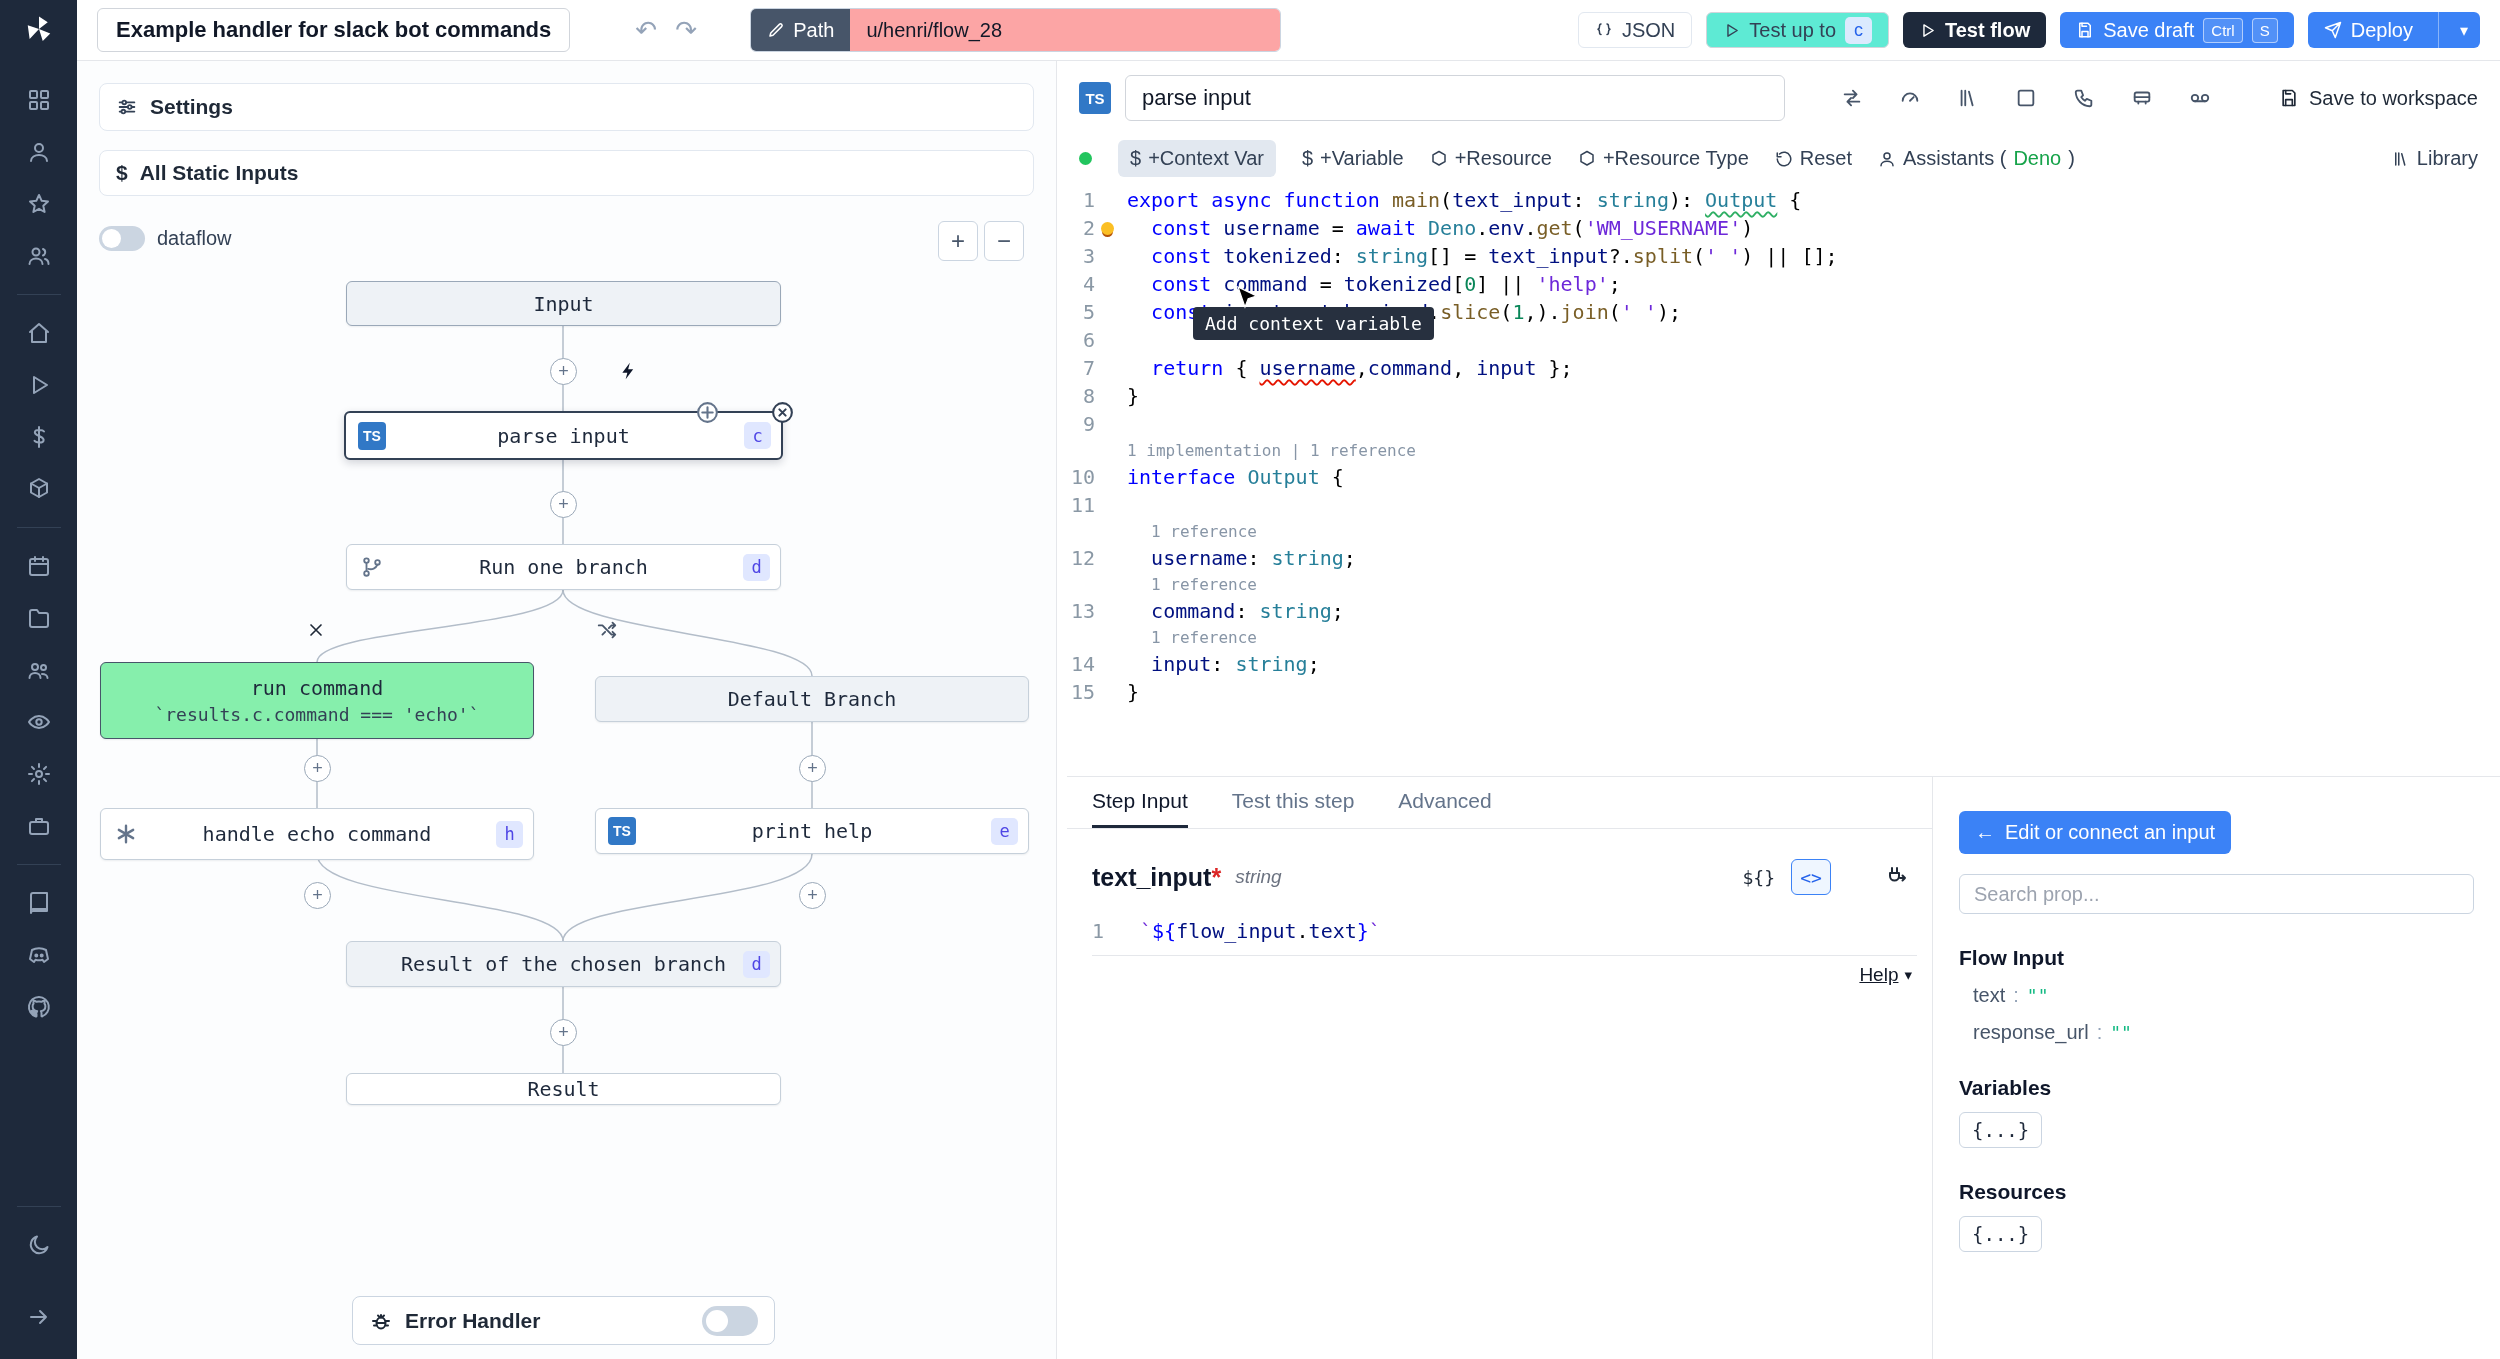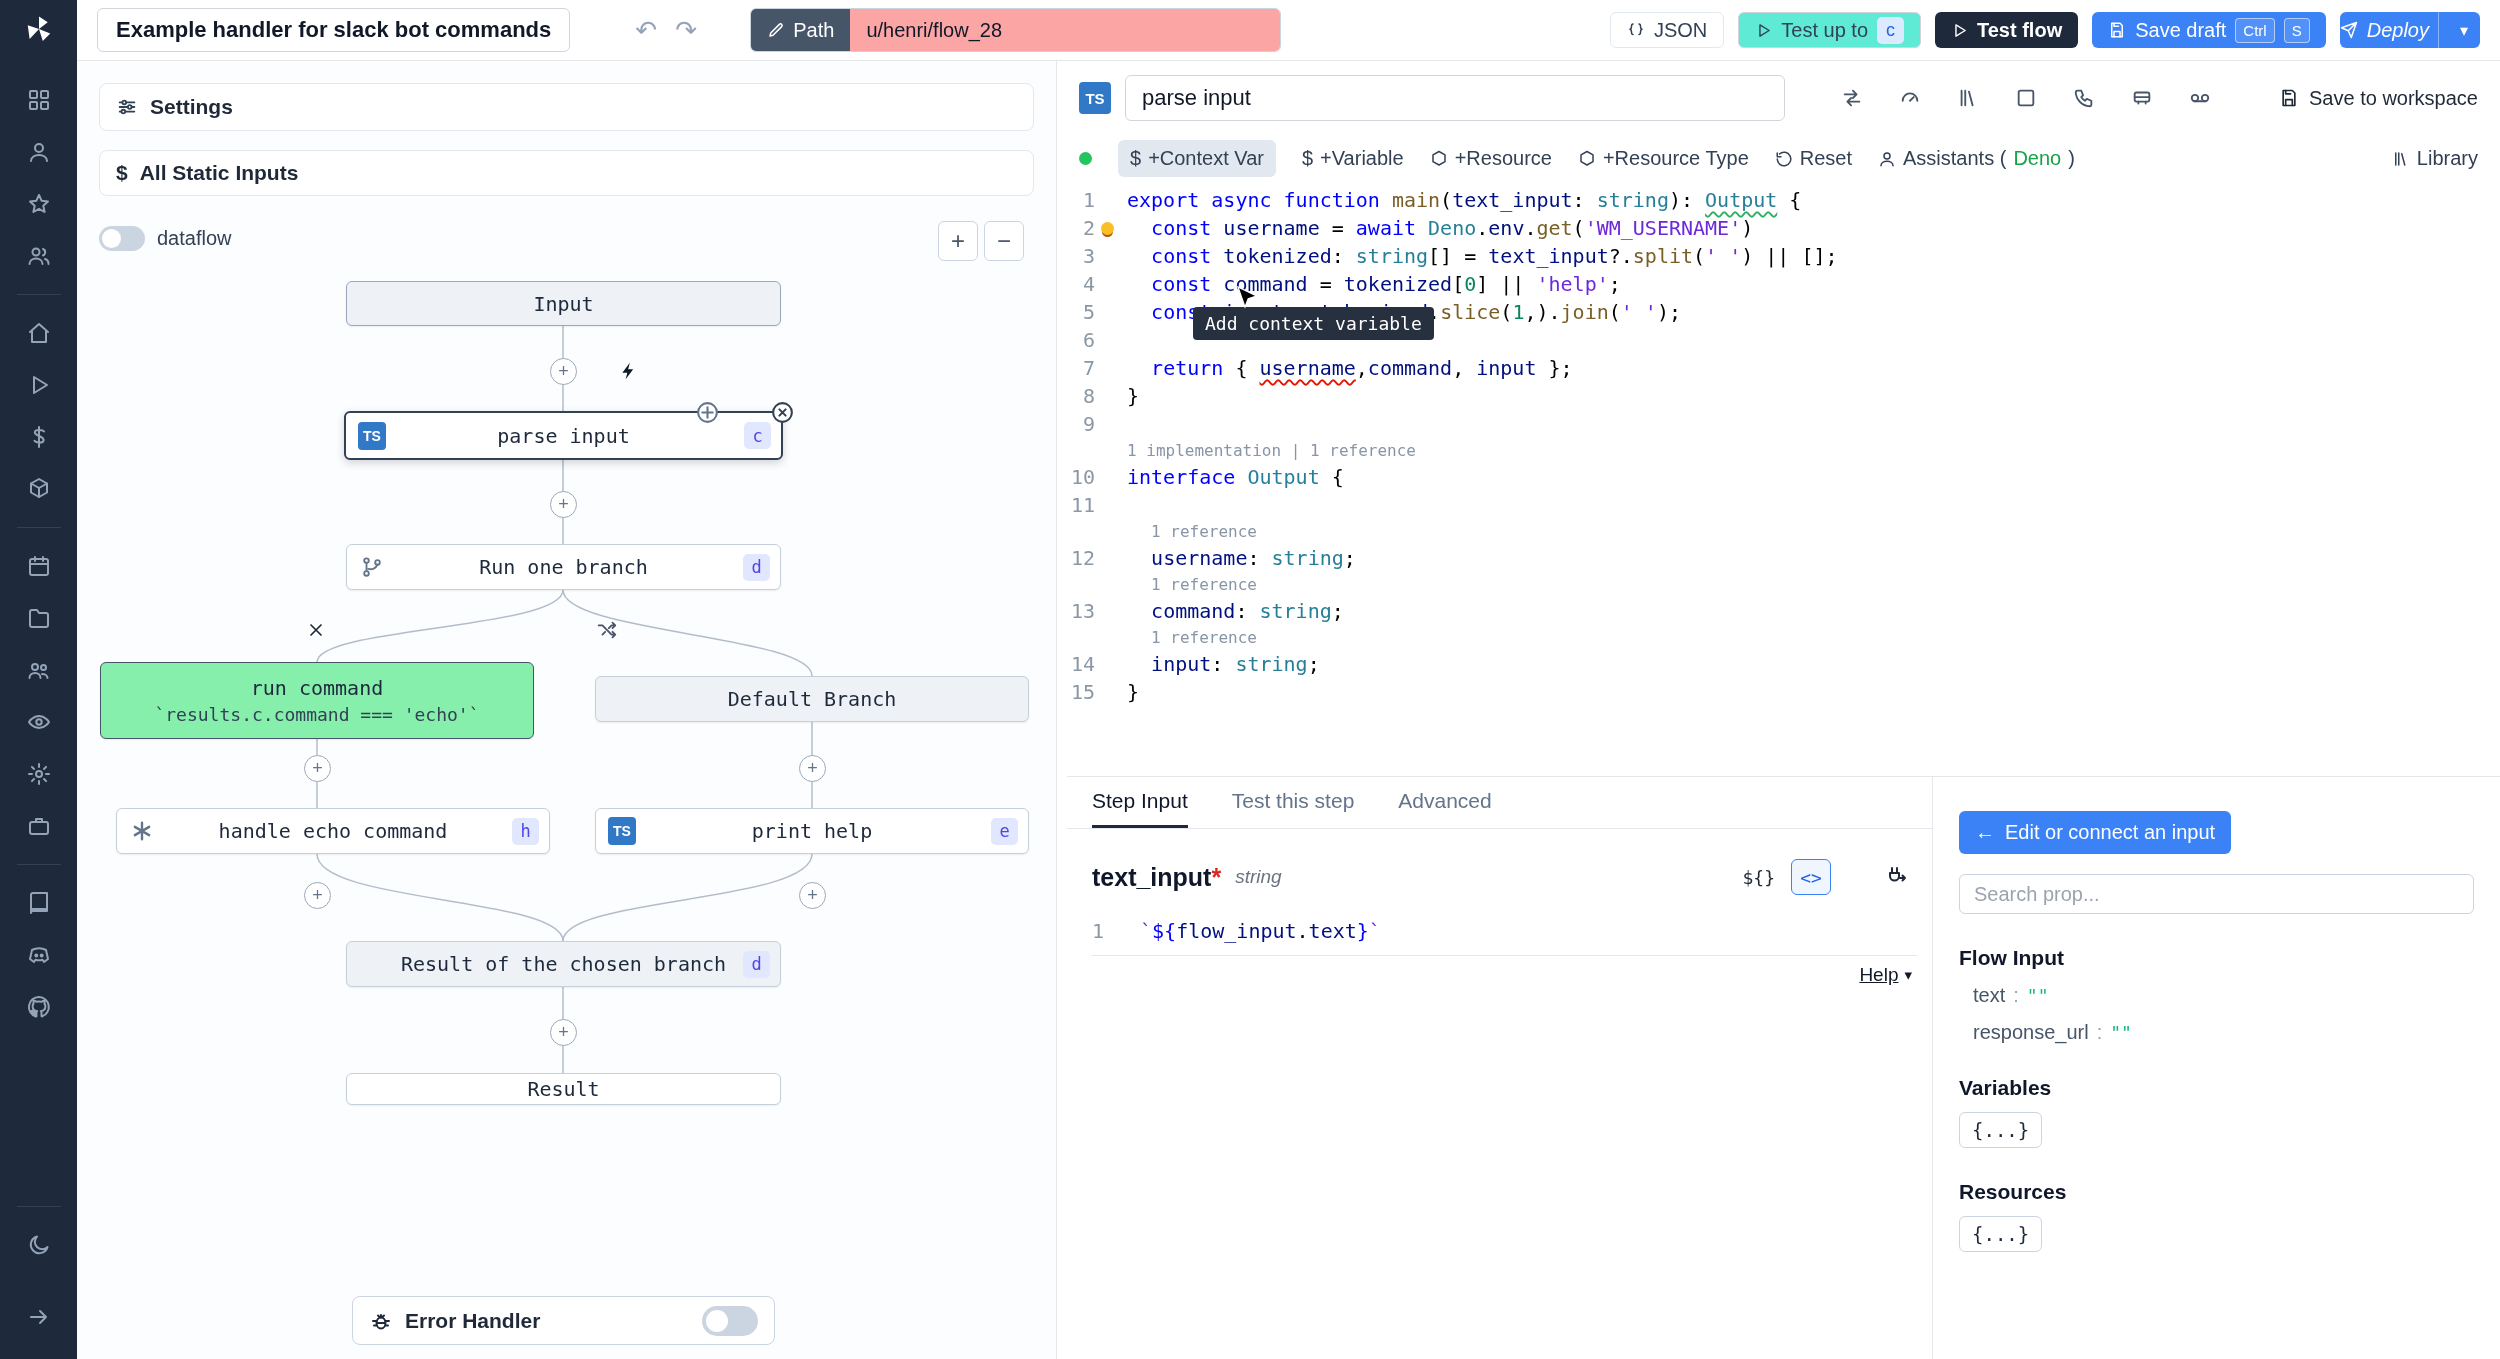--- a/index.html
+++ b/index.html
@@ -31,21 +31,21 @@
     padding:0 16px; margin-left:14px; cursor:pointer; white-space:nowrap; }
   .tb-ghost { color:#334155; border:1px solid #e2e8f0; background:#fff; }
   .tb-outline { color:#334155; border:1px solid #d1d5db; background:#5eead4; }
   .chip-c { background:#dbeafe; color:#2563eb; border-radius:5px; width:27px; height:27px;
     display:flex; align-items:center; justify-content:center; font-size:18px; }
   .tb-dark { background:#1e293b; color:#fff; font-weight:bold; }
   .tb-blue { background:#3b82f6; color:#fff; }
   .kbd { border:1px solid rgba(255,255,255,.55); background:rgba(255,255,255,.12); border-radius:4px;
     font-size:15px; padding:3px 7px; }
   .deploy-split { display:flex; align-items:stretch; padding:0; }
-  .deploy-main { display:flex; align-items:center; gap:9px; padding:0 0;font-style:italic; }
+  .deploy-main { display:flex; align-items:center; gap:9px; padding:0 16px; }
   .deploy-sep { width:1px; background:rgba(255,255,255,.4); }
   .deploy-caret { display:flex; align-items:center; padding:0 12px; font-size:16px; }
 
   
   .flow-panel { position:absolute; left:77px; top:61px; width:980px; bottom:0; background:#fcfdfe;
     border-right:1px solid #e5e7eb; }
   .panel-box { position:absolute; left:22px; right:22px; background:#fff; border:1px solid #e2e8f0;
     border-radius:8px; display:flex; align-items:center; gap:12px; padding:0 16px; font-size:21px;
     font-weight:bold; color:#1f2937; cursor:pointer; }
   .dataflow-row { position:absolute; left:22px; top:165px; display:flex; align-items:center; gap:12px; }
@@ -428,21 +428,21 @@
     <span>run command</span>
     <span class="sub">`results.c.command === 'echo'`</span>
   </div>
   <div class="node node-gray" style="left:518px;top:615px;width:434px;height:46px;">
     <span>Default Branch</span>
   </div>
 
   <span class="pluscircle" style="left:227px;top:694px;">+</span>
   <span class="pluscircle" style="left:722px;top:694px;">+</span>
 
-  <div class="node" style="left:39px;top:747px;width:434px;height:46px;">
+  <div class="node" style="left:23px;top:747px;width:434px;height:52px;">
     <span class="node-lic">
       <svg class="ic" width="22" height="22" viewBox="0 0 24 24" style="stroke-width:2.6;">
           <path d="M12 3v18M4.2 7.5l15.6 9M4.2 16.5l15.6-9"></path>
         </svg>
     </span>
     <span>handle echo command</span>
     <span class="node-badge">h</span>
   </div>
   <div class="node" style="left:518px;top:747px;width:434px;height:46px;">
     <span class="ts-badge">TS</span>

